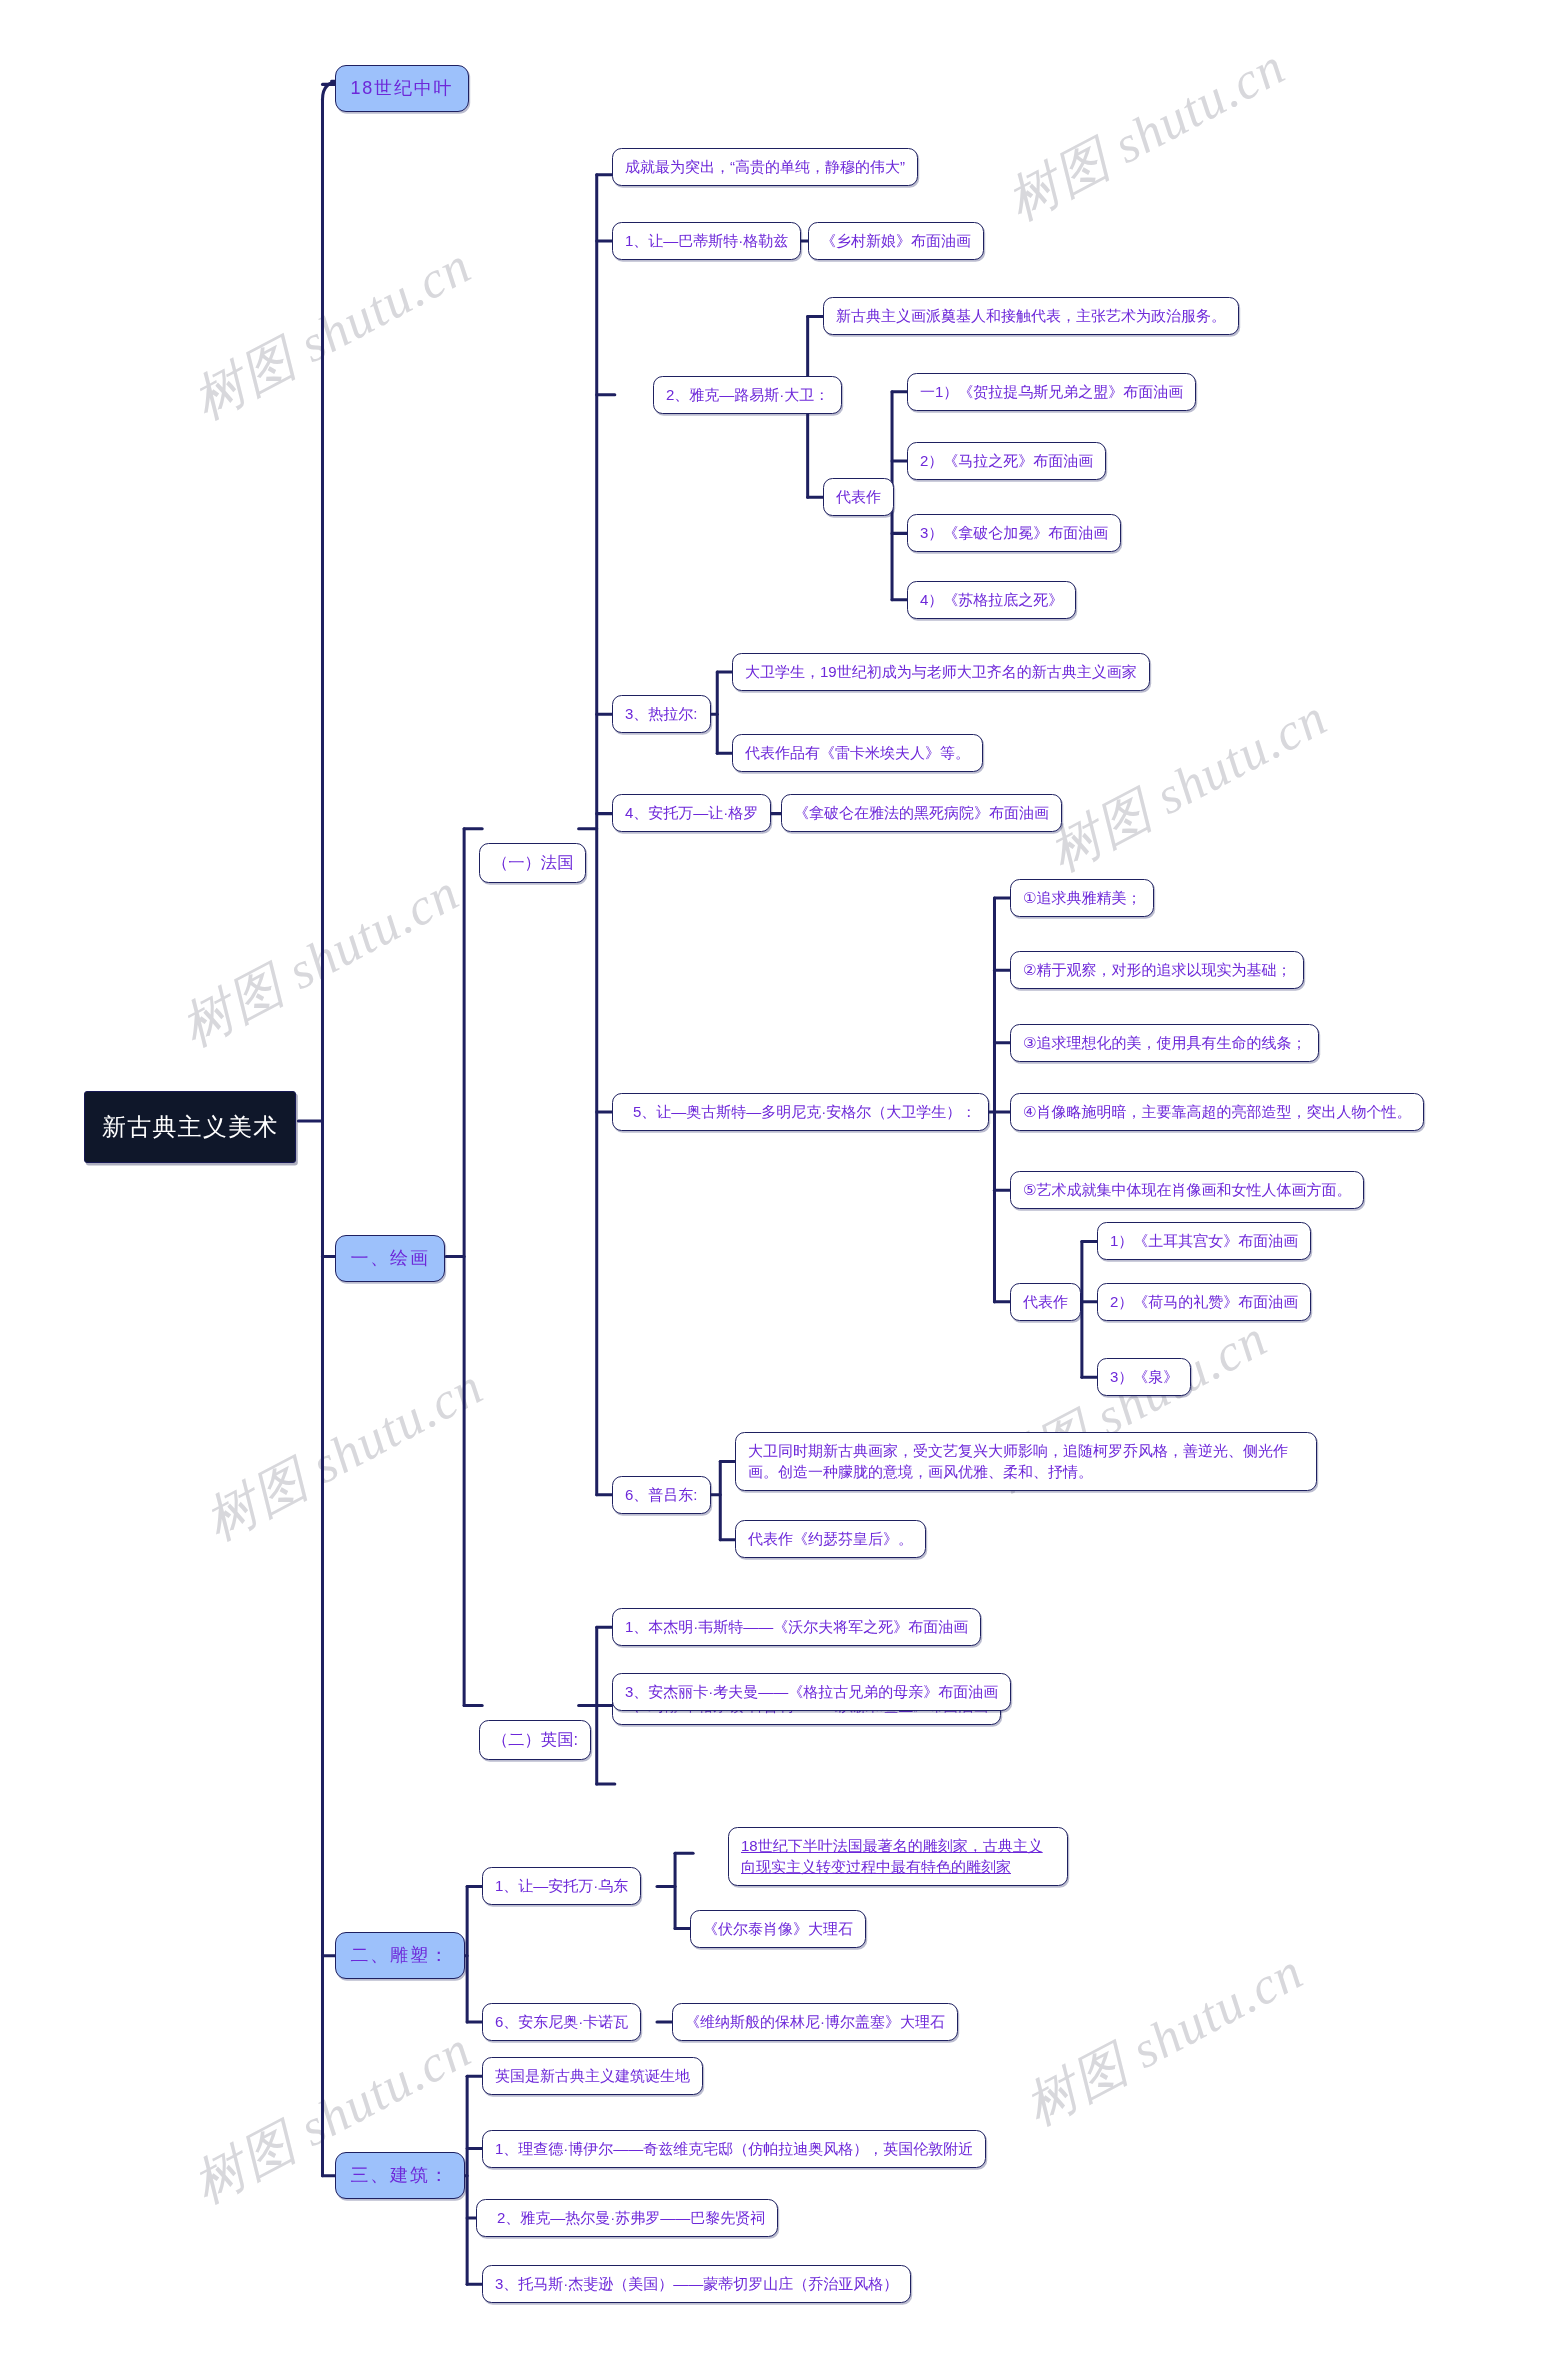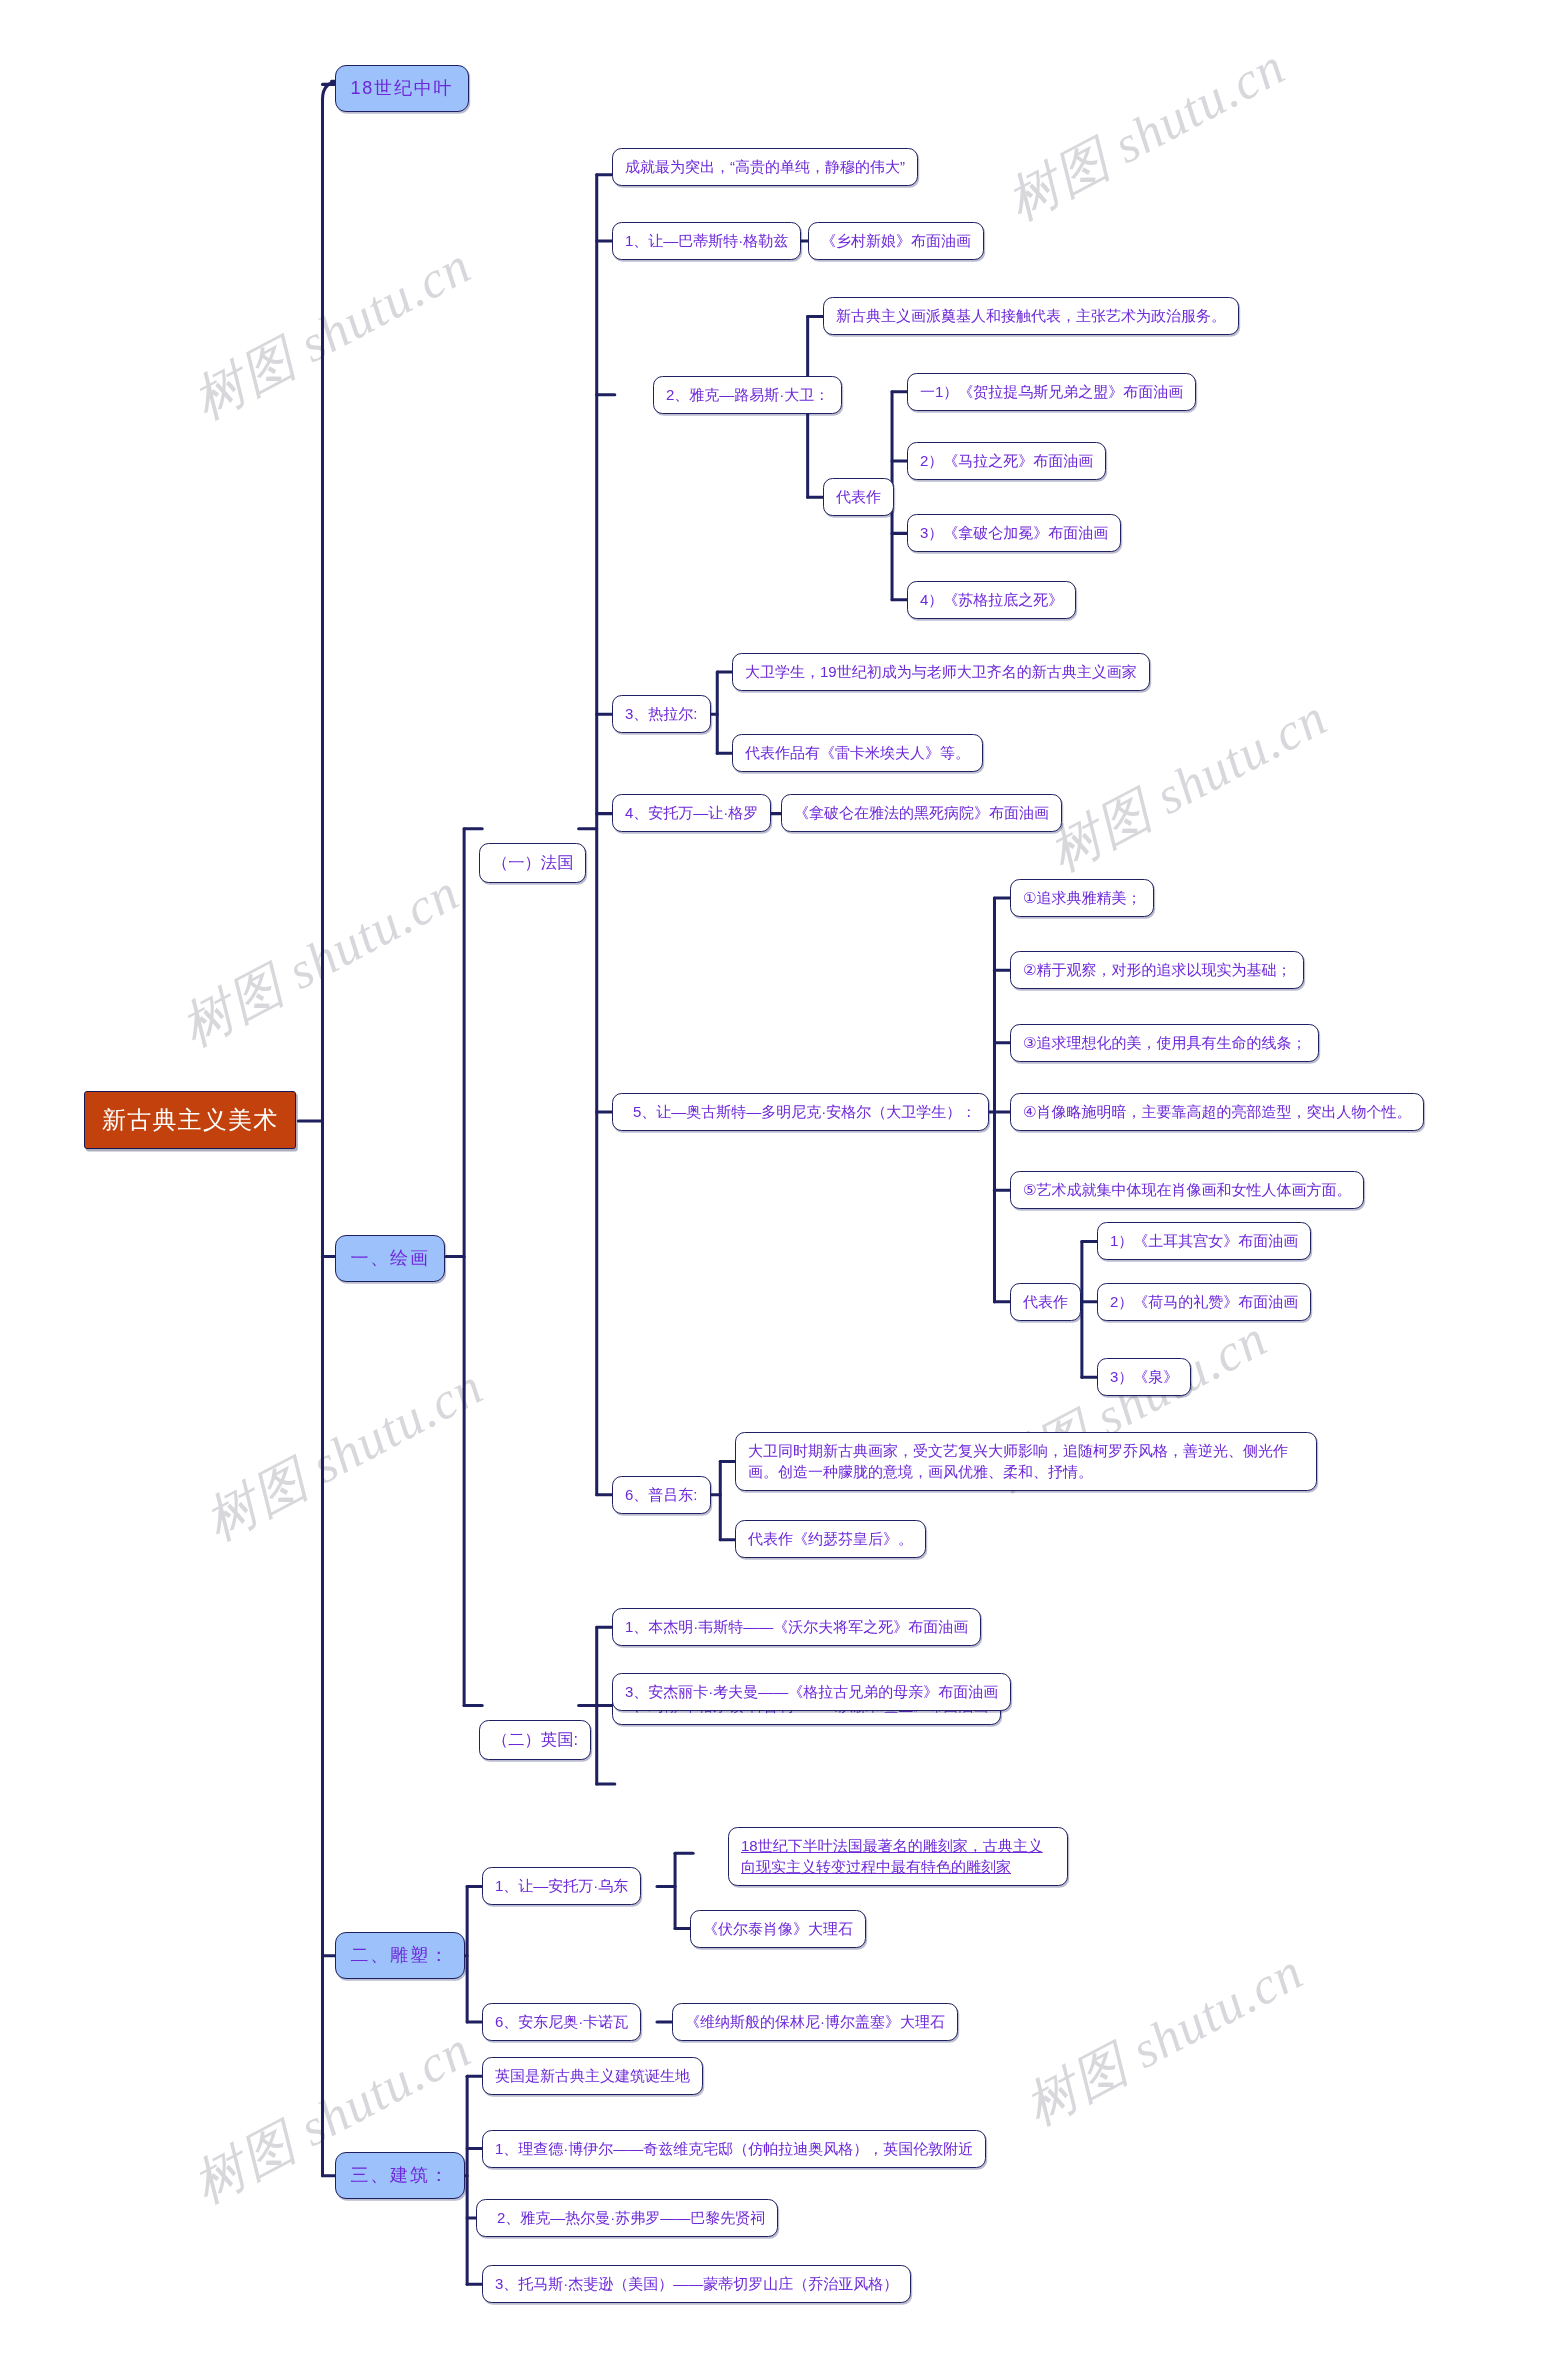--- a/index.html
+++ b/index.html
@@ -49,26 +49,26 @@
     background: #ffffff;
     color: #6d28d9;
     font-size: 15px;
     line-height: 1.42;
     padding: 7.2px 12px;
     box-shadow: 1.2px 1.8px 0 rgba(30,32,96,0.30);
     white-space: nowrap;
   }
   .node.wrap { white-space: normal; }
   .node.root {
-    background: #c2410c;
+    background: #0f172a;
     border-color: #161853;
     color: #ffffff;
     font-size: 24px;
     border-radius: 3px;
-    padding: 11px 17px;
+    padding: 18px 17px;
     box-shadow: 1.8px 2.4px 0 rgba(20,22,70,0.35);
     letter-spacing: 1.2px;
   }
   .node.level1 {
     background: #9dc1fb;
     border-color: #1e2060;
     font-size: 18px;
     border-radius: 11px;
     padding: 9.6px 14.5px;
     letter-spacing: 1.8px;

